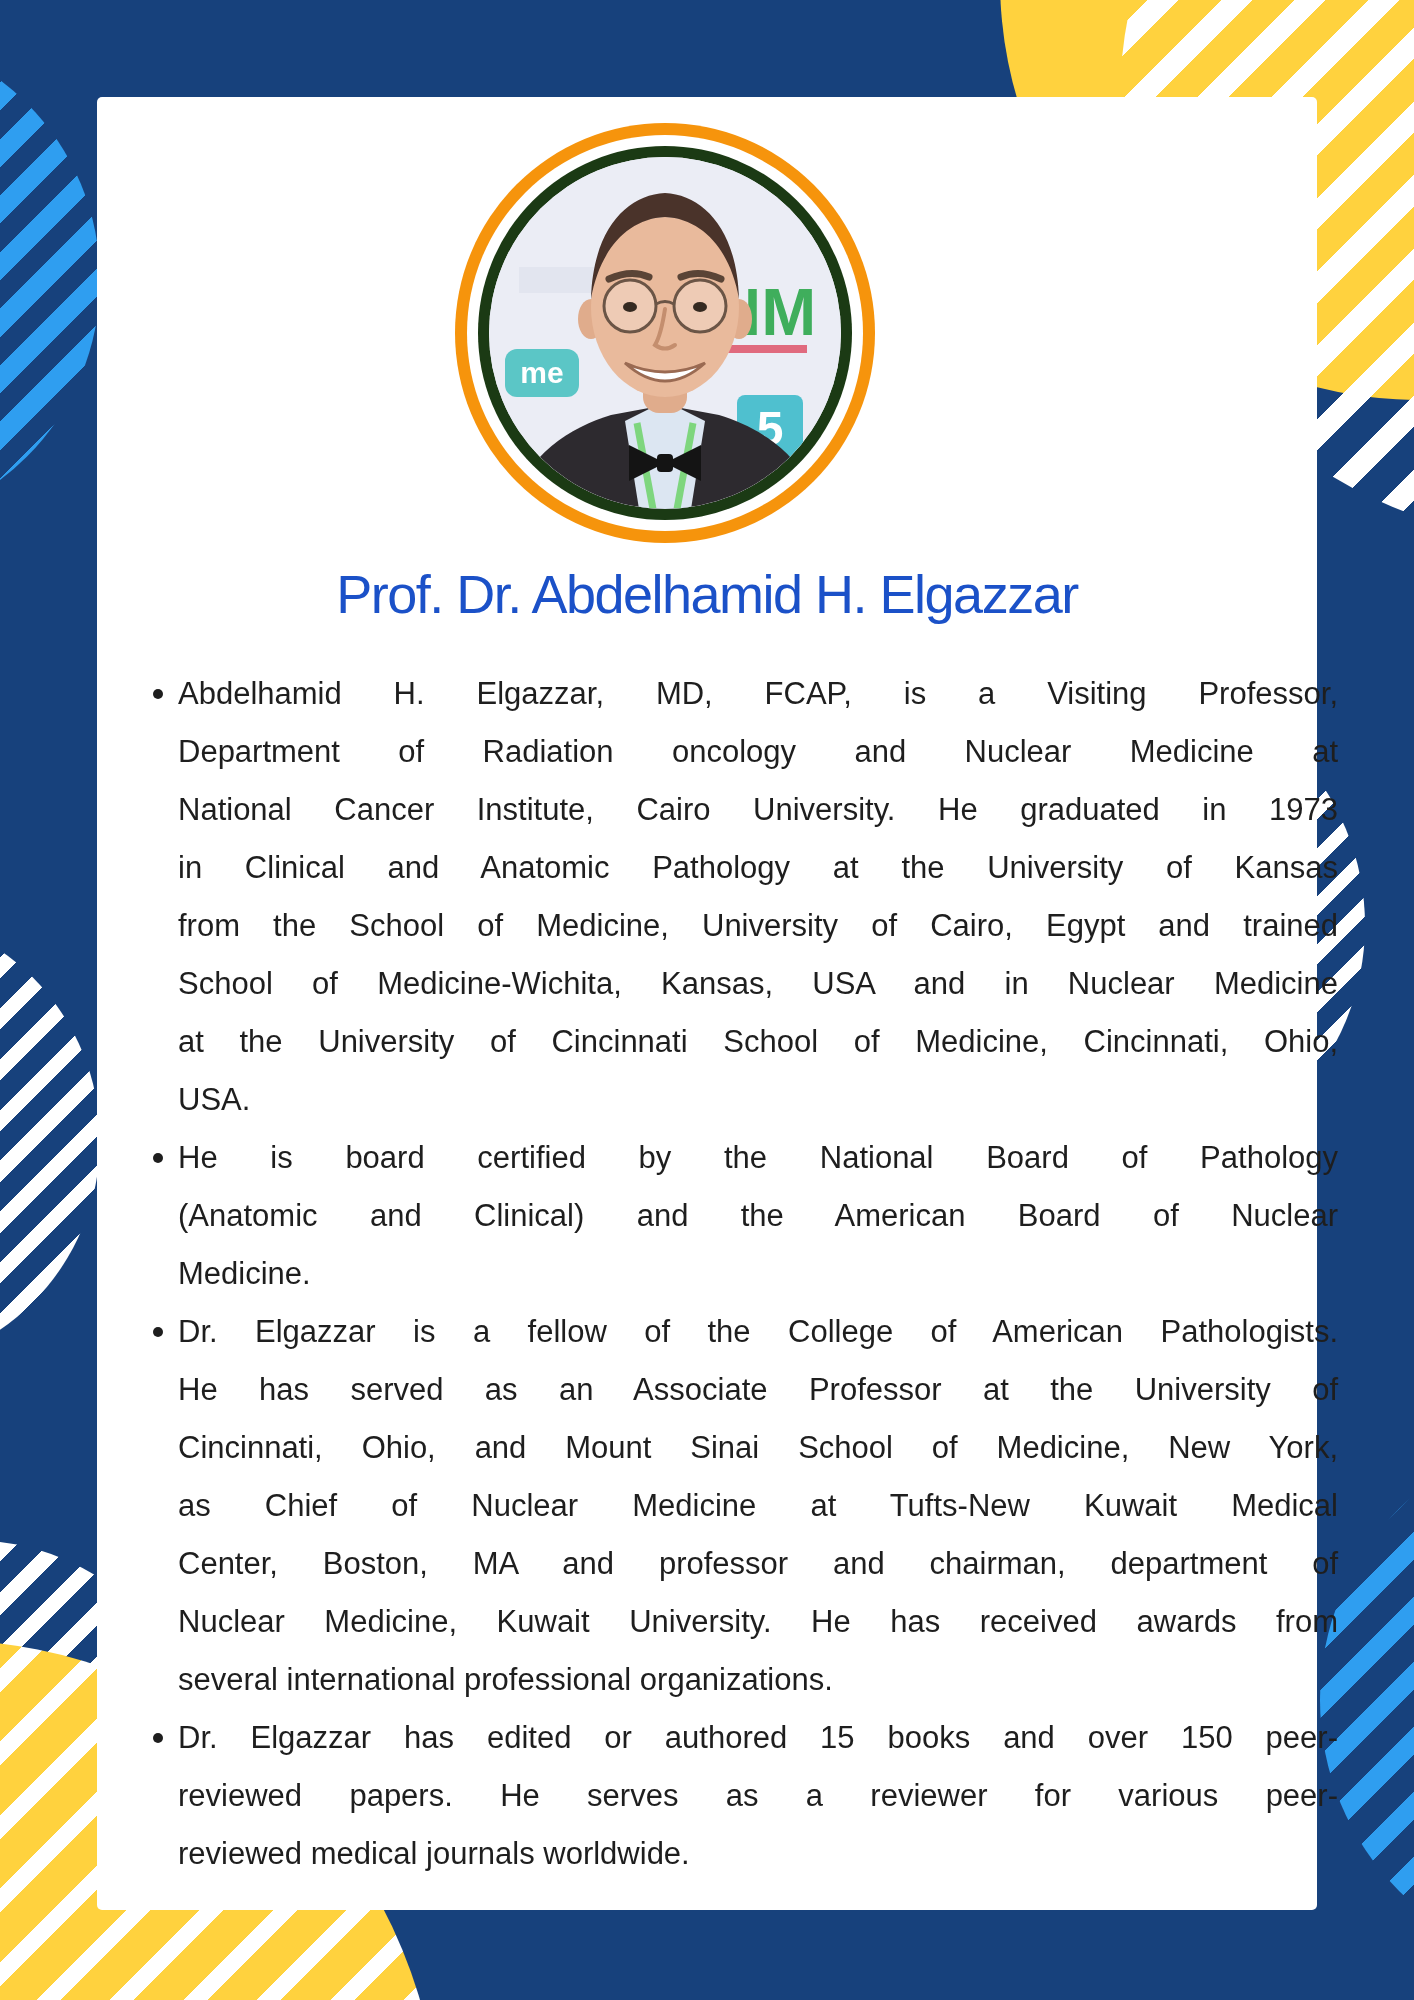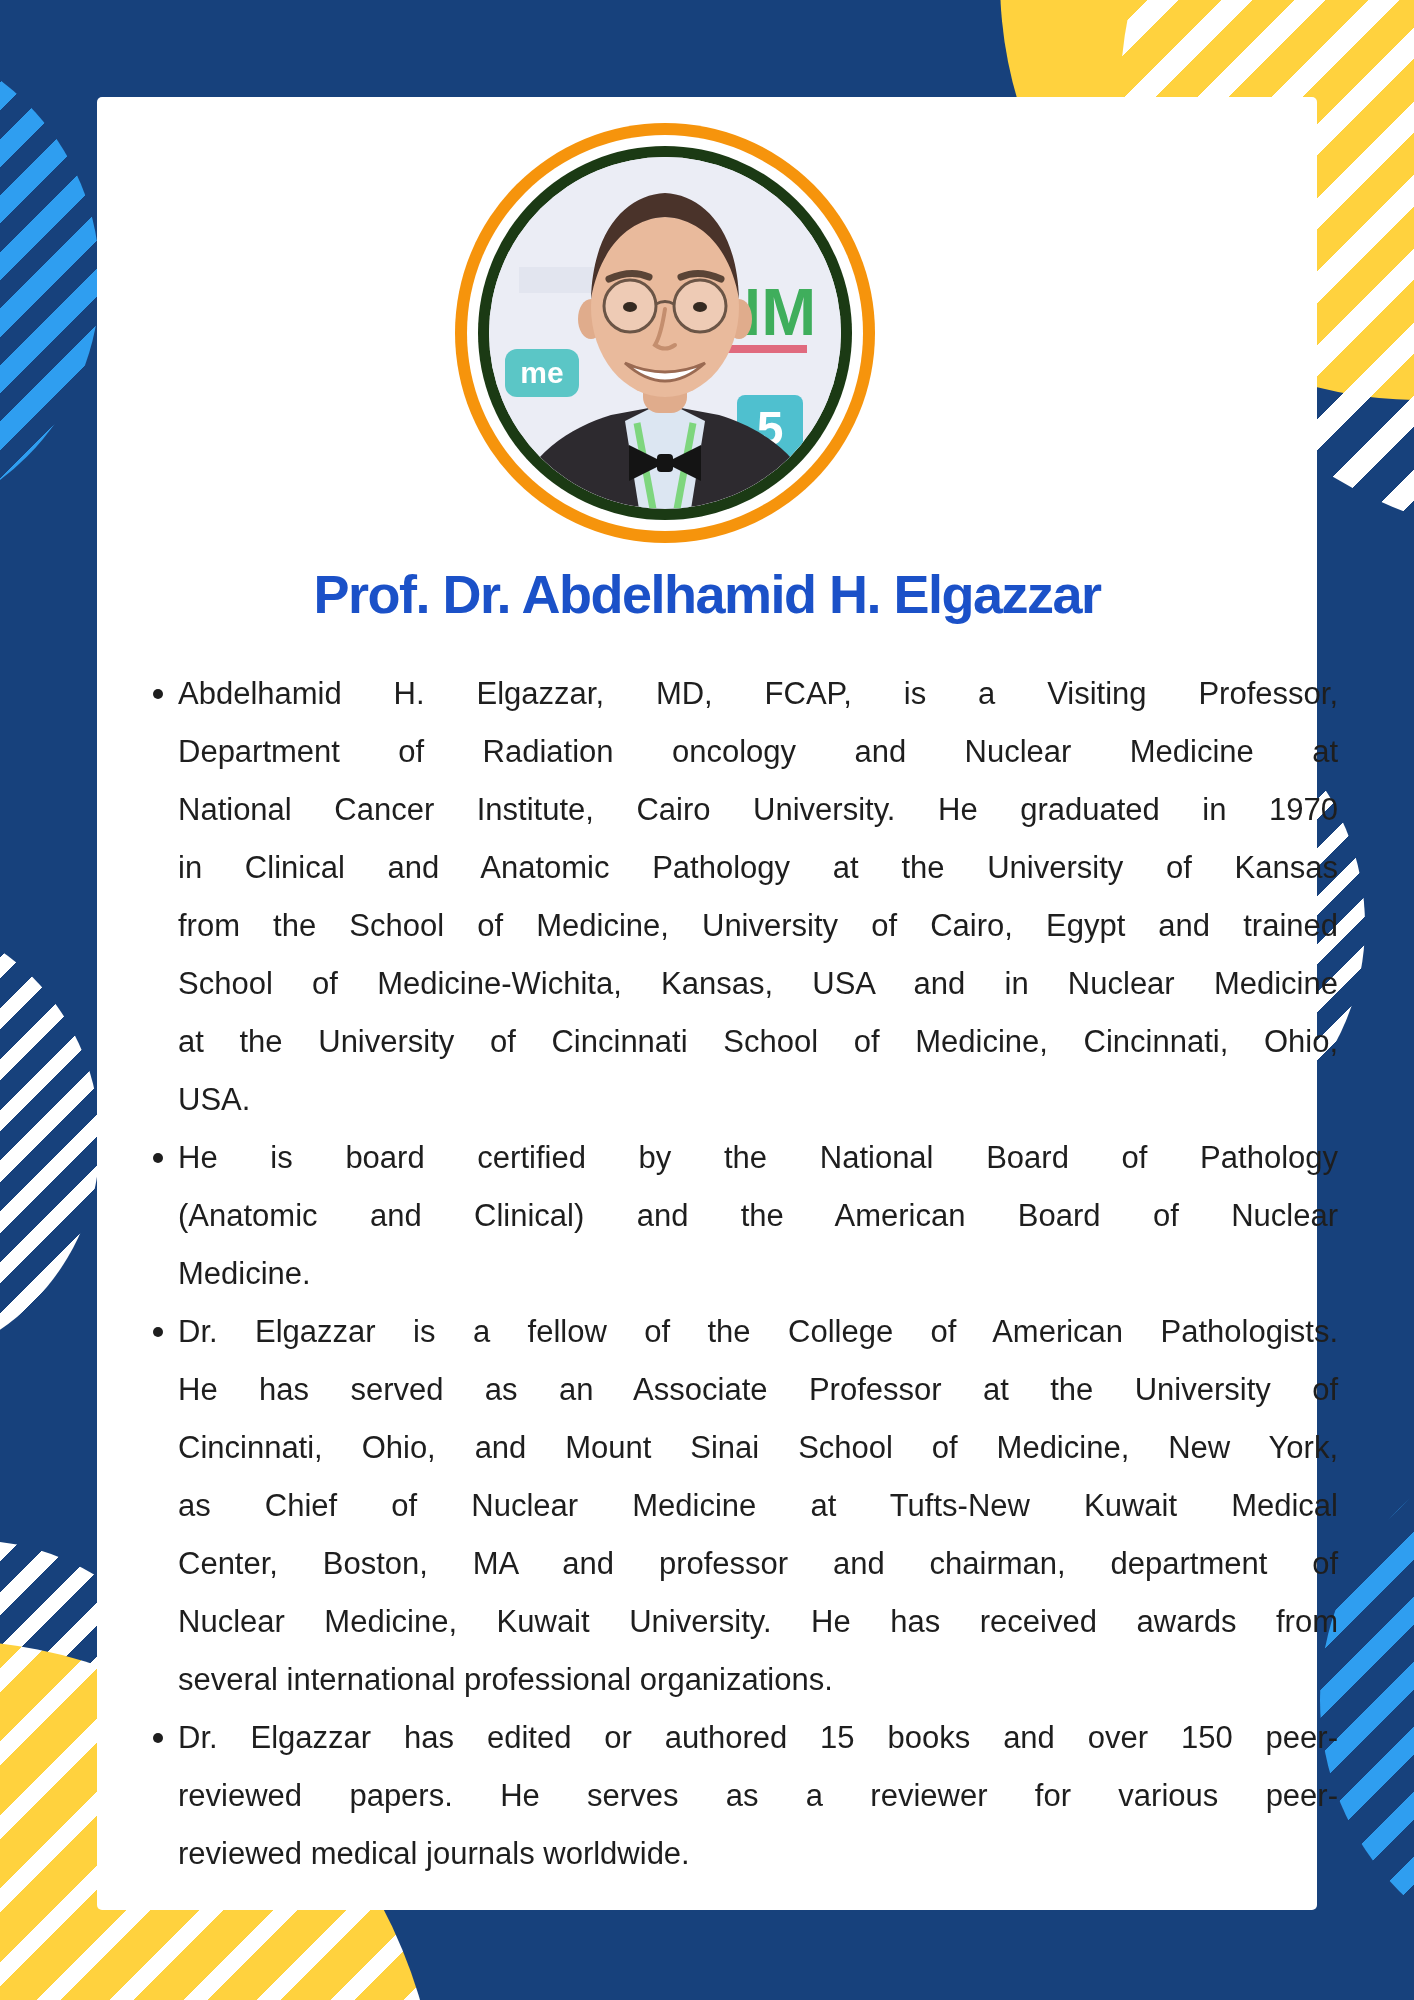--- a/index.html
+++ b/index.html
@@ -75,21 +75,21 @@
   .photo-img {
     width: 352px; height: 352px; border-radius: 50%;
     overflow: hidden; background: #EBEDF5;
   }
 
   
   .card-title {
     position: absolute; left: 0; top: 466px; width: 1220px;
     text-align: center;
     font-family: "Liberation Sans", sans-serif;
-    font-weight: 700;
+    font-weight: 400;
     font-size: 54px;
     letter-spacing: -1.5px;
     color: #1B51C8;
   }
 
   
   .bio-list {
     position: absolute; left: 43px; top: 568px;
     width: 1198px;
     list-style: none; margin: 0; padding: 0;
@@ -175,21 +175,21 @@
       </div>
     </div>
 
     <div class="card-title">Prof. Dr. Abdelhamid H. Elgazzar</div>
 
     <ul class="bio-list">
         <li class="bullet">
           <span class="bullet-dot"></span>
           <div class="jline">Abdelhamid H. Elgazzar, MD, FCAP, is a Visiting Professor,</div>
           <div class="jline">Department of Radiation oncology and Nuclear Medicine at</div>
-          <div class="jline">National Cancer Institute, Cairo University. He graduated in 1970</div>
+          <div class="jline">National Cancer Institute, Cairo University. He graduated in 1973</div>
           <div class="jline">in Clinical and Anatomic Pathology at the University of Kansas</div>
           <div class="jline">from the School of Medicine, University of Cairo, Egypt and trained</div>
           <div class="jline">School of Medicine-Wichita, Kansas, USA and in Nuclear Medicine</div>
           <div class="jline">at the University of Cincinnati School of Medicine, Cincinnati, Ohio,</div>
           <div class="jline last">USA.</div>
         </li>
         <li class="bullet">
           <span class="bullet-dot"></span>
           <div class="jline">He is board certified by the National Board of Pathology</div>
           <div class="jline">(Anatomic and Clinical) and the American Board of Nuclear</div>

